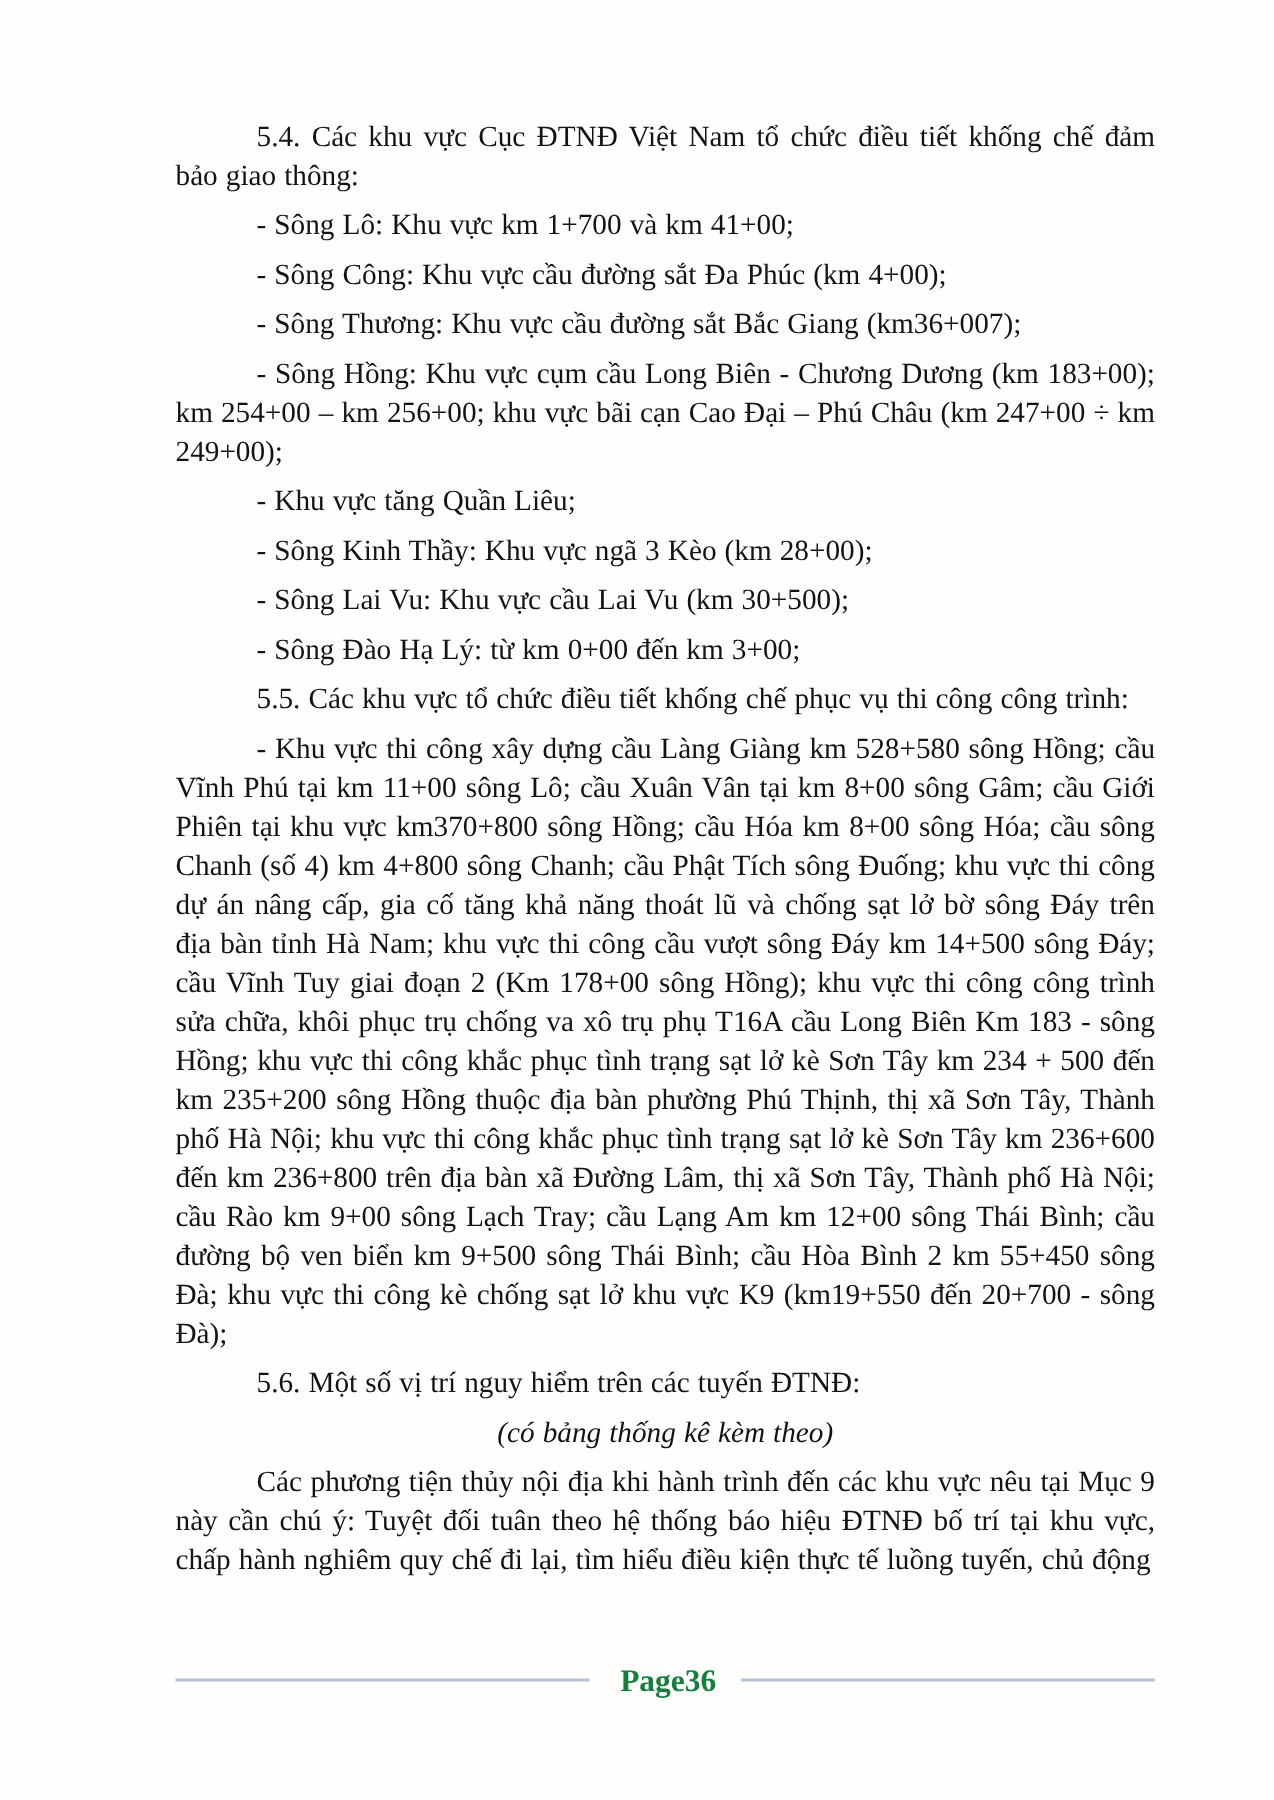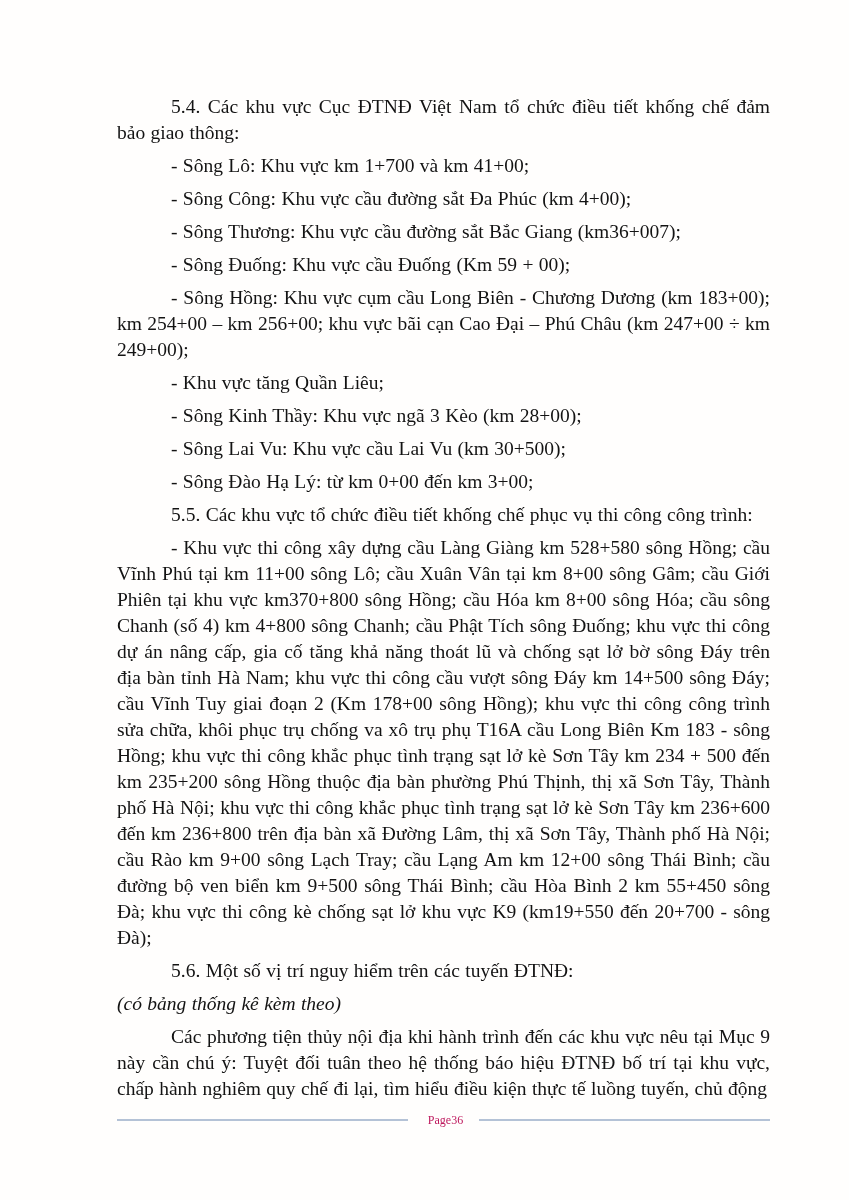--- a/index.html
+++ b/index.html
@@ -12,33 +12,33 @@
     width: 849px;
     height: 1200px;
     background: #fffefd;
     overflow: hidden;
     font-family: "Liberation Serif", "DejaVu Serif", serif;
     color: #131313;
   }
   .content {
     position: absolute;
     left: 117px;
-    top: 94px;
+    top: 79px;
     width: 653px;
   }
   .para {
     margin: 0 0 7px 0;
     font-size: 19.5px;
     line-height: 26px;
     text-align: justify;
     text-indent: 54px;
     word-spacing: 0.5px;
   }
   .para.note {
-    text-align: left;
+    text-align: center;
     text-indent: 0;
     font-style: italic;
   }
   .footer {
     position: absolute;
     left: 117px;
     top: 1107px;
     width: 653px;
     height: 26px;
     display: flex;
@@ -46,38 +46,37 @@
   }
   .footer .rule {
     flex: 1 1 auto;
     height: 2px;
     background: #b4c2d6;
   }
   .footer .rule.left { margin-right: 20px; }
   .footer .rule.right { margin-left: 16px; }
   .footer .pagenum {
     flex: 0 0 auto;
-    font-weight: normal;
-    font-size: 12px;
+    font-weight: bold;
+    font-size: 21px;
     line-height: 22px;
-    color: #be185d;
+    color: #15803d;
   }
 </style>
 </head>
 <body>
 
 <div class="page">
   <div class="content">
 
     <p class="para">5.4. Các khu vực Cục ĐTNĐ Việt Nam tổ chức điều tiết khống chế đảm bảo giao thông:</p>
 
     <p class="para">- Sông Lô: Khu vực km 1+700 và km 41+00;</p>
     <p class="para">- Sông Công: Khu vực cầu đường sắt Đa Phúc (km 4+00);</p>
     <p class="para">- Sông Thương: Khu vực cầu đường sắt Bắc Giang (km36+007);</p>
-    <p class="para">- Sông Đuống: Khu vực cầu Đuống (Km 59 + 00);</p>
     <p class="para">- Sông Hồng: Khu vực cụm cầu Long Biên - Chương Dương (km 183+00); km 254+00 – km 256+00; khu vực bãi cạn Cao Đại – Phú Châu (km 247+00 ÷ km 249+00);</p>
     <p class="para">- Khu vực tăng Quần Liêu;</p>
     <p class="para">- Sông Kinh Thầy: Khu vực ngã 3 Kèo (km 28+00);</p>
     <p class="para">- Sông Lai Vu: Khu vực cầu Lai Vu (km 30+500);</p>
     <p class="para">- Sông Đào Hạ Lý: từ km 0+00 đến km 3+00;</p>
 
     <p class="para">5.5. Các khu vực tổ chức điều tiết khống chế phục vụ thi công công trình:</p>
 
     <p class="para">- Khu vực thi công xây dựng cầu Làng Giàng km 528+580 sông Hồng; cầu Vĩnh Phú tại km 11+00 sông Lô; cầu Xuân Vân tại km 8+00 sông Gâm; cầu Giới Phiên tại khu vực km370+800 sông Hồng; cầu Hóa km 8+00 sông Hóa; cầu sông Chanh (số 4) km 4+800 sông Chanh; cầu Phật Tích sông Đuống; khu vực thi công dự án nâng cấp, gia cố tăng khả năng thoát lũ và chống sạt lở bờ sông Đáy trên địa bàn tỉnh Hà Nam; khu vực thi công cầu vượt sông Đáy km 14+500 sông Đáy; cầu Vĩnh Tuy giai đoạn 2 (Km 178+00 sông Hồng); khu vực thi công công trình sửa chữa, khôi phục trụ chống va xô trụ phụ T16A cầu Long Biên Km 183 - sông Hồng; khu vực thi công khắc phục tình trạng sạt lở kè Sơn Tây km 234 + 500 đến km 235+200 sông Hồng thuộc địa bàn phường Phú Thịnh, thị xã Sơn Tây, Thành phố Hà Nội; khu vực thi công khắc phục tình trạng sạt lở kè Sơn Tây km 236+600 đến km 236+800 trên địa bàn xã Đường Lâm, thị xã Sơn Tây, Thành phố Hà Nội; cầu Rào km 9+00 sông Lạch Tray; cầu Lạng Am km 12+00 sông Thái Bình; cầu đường bộ ven biển km 9+500 sông Thái Bình; cầu Hòa Bình 2 km 55+450 sông Đà; khu vực thi công kè chống sạt lở khu vực K9 (km19+550 đến 20+700 - sông Đà);</p>
 

